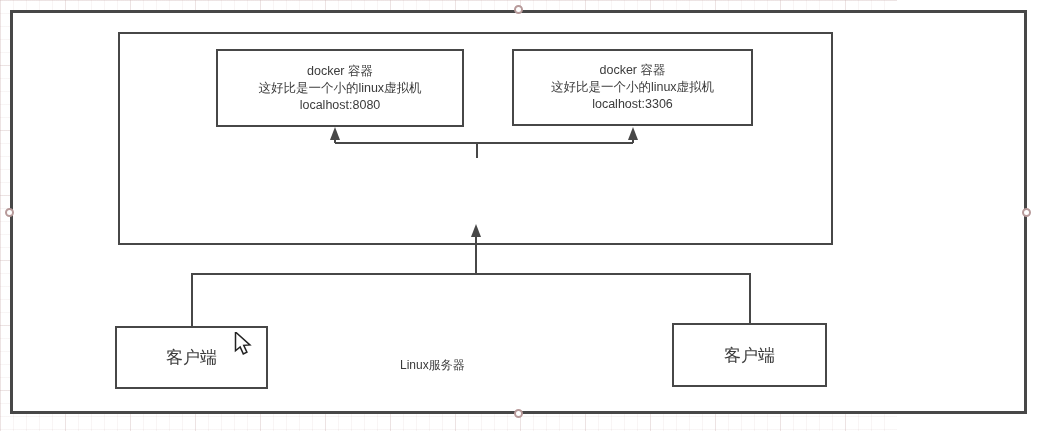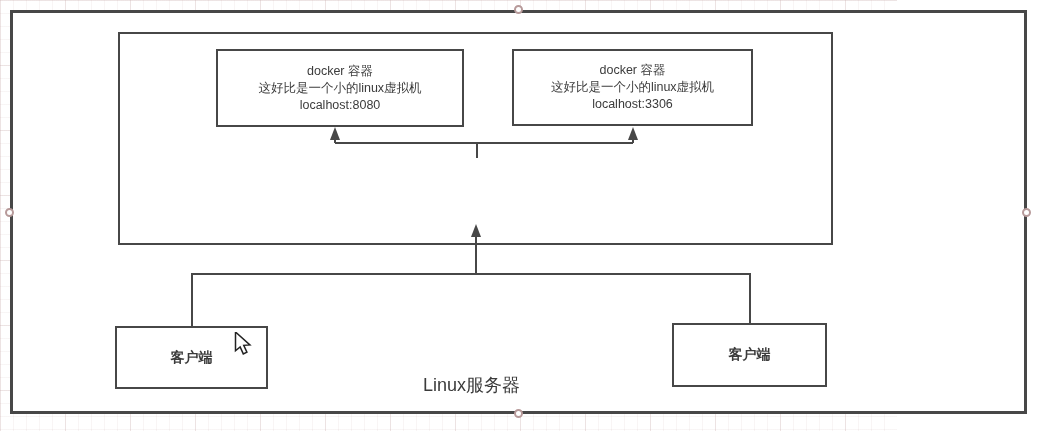--- a/index.html
+++ b/index.html
@@ -29,26 +29,26 @@
   }
   .outer-box{
     left:10px;top:10px;width:1017px;height:404px;
     border-width:3px;background:#fff;
   }
   .engine-box{left:118px;top:32px;width:715px;height:213px;}
   .docker-box{font-size:12.5px;line-height:17px;color:var(--text);}
   .docker-box-1{left:216px;top:49px;width:248px;height:78px;}
   .docker-box-2{left:512px;top:49px;width:241px;height:77px;}
   .daemon-box{left:265px;top:158px;width:422px;height:65px;font-size:12.5px;}
-  .client-box{font-size:14px;font-weight:bold;}
+  .client-box{font-size:17px;}
   .client-box-left{left:115px;top:326px;width:153px;height:63px;}
   .client-box-right{left:672px;top:323px;width:155px;height:64px;}
   .server-label{
     position:absolute;left:400px;top:357px;width:120px;
-    text-align:right;font-size:18px;color:var(--text);margin-top:16px;
+    text-align:left;font-size:12px;color:var(--text);
   }
   .wires{position:absolute;left:0;top:0;width:1042px;height:431px;pointer-events:none;}
   .wires path, .wires polyline{fill:none;stroke:var(--line);stroke-width:2;}
   .wires polygon{fill:var(--line);stroke:none;}
   .handle{
     position:absolute;width:9px;height:9px;border-radius:50%;
     background:#fff;border:2px solid #b79a9a;
   }
   .handle-top{left:514px;top:5px;}
   .handle-bottom{left:514px;top:409px;}

